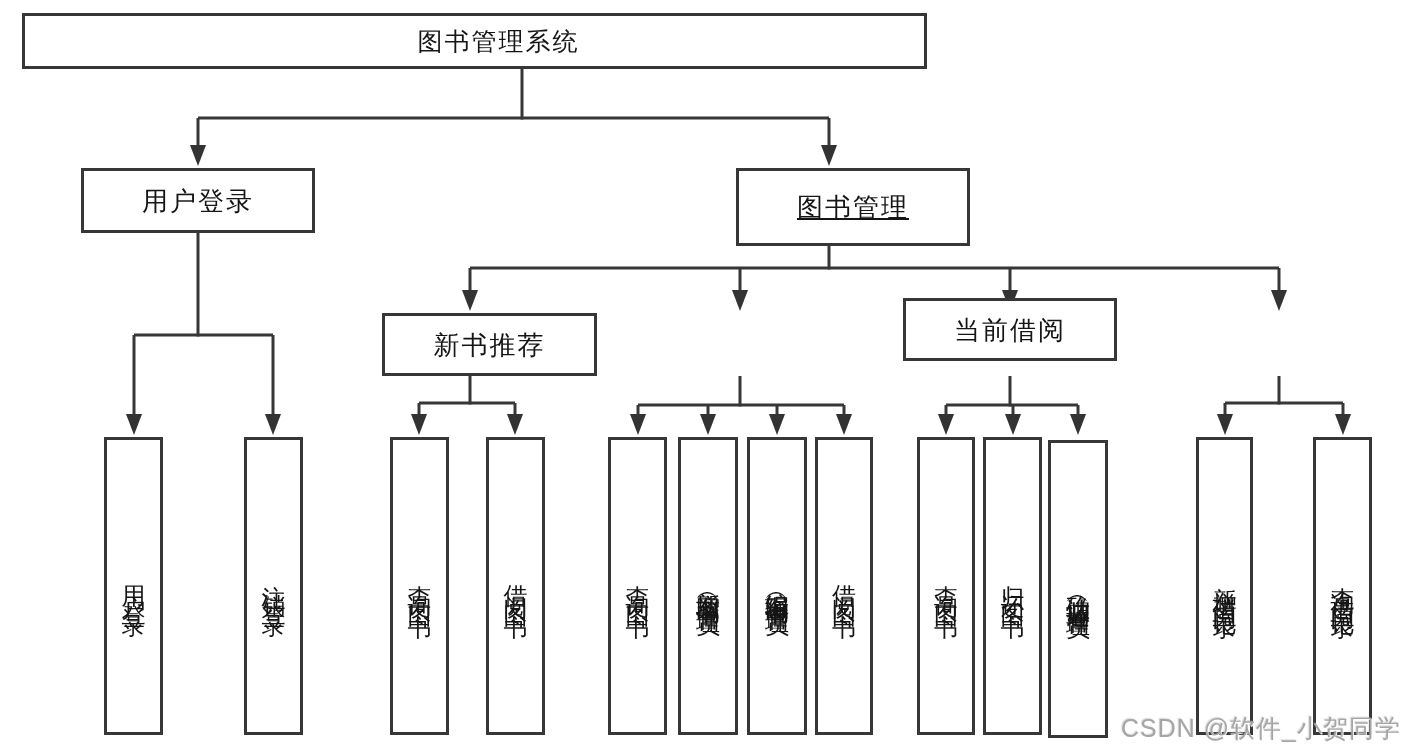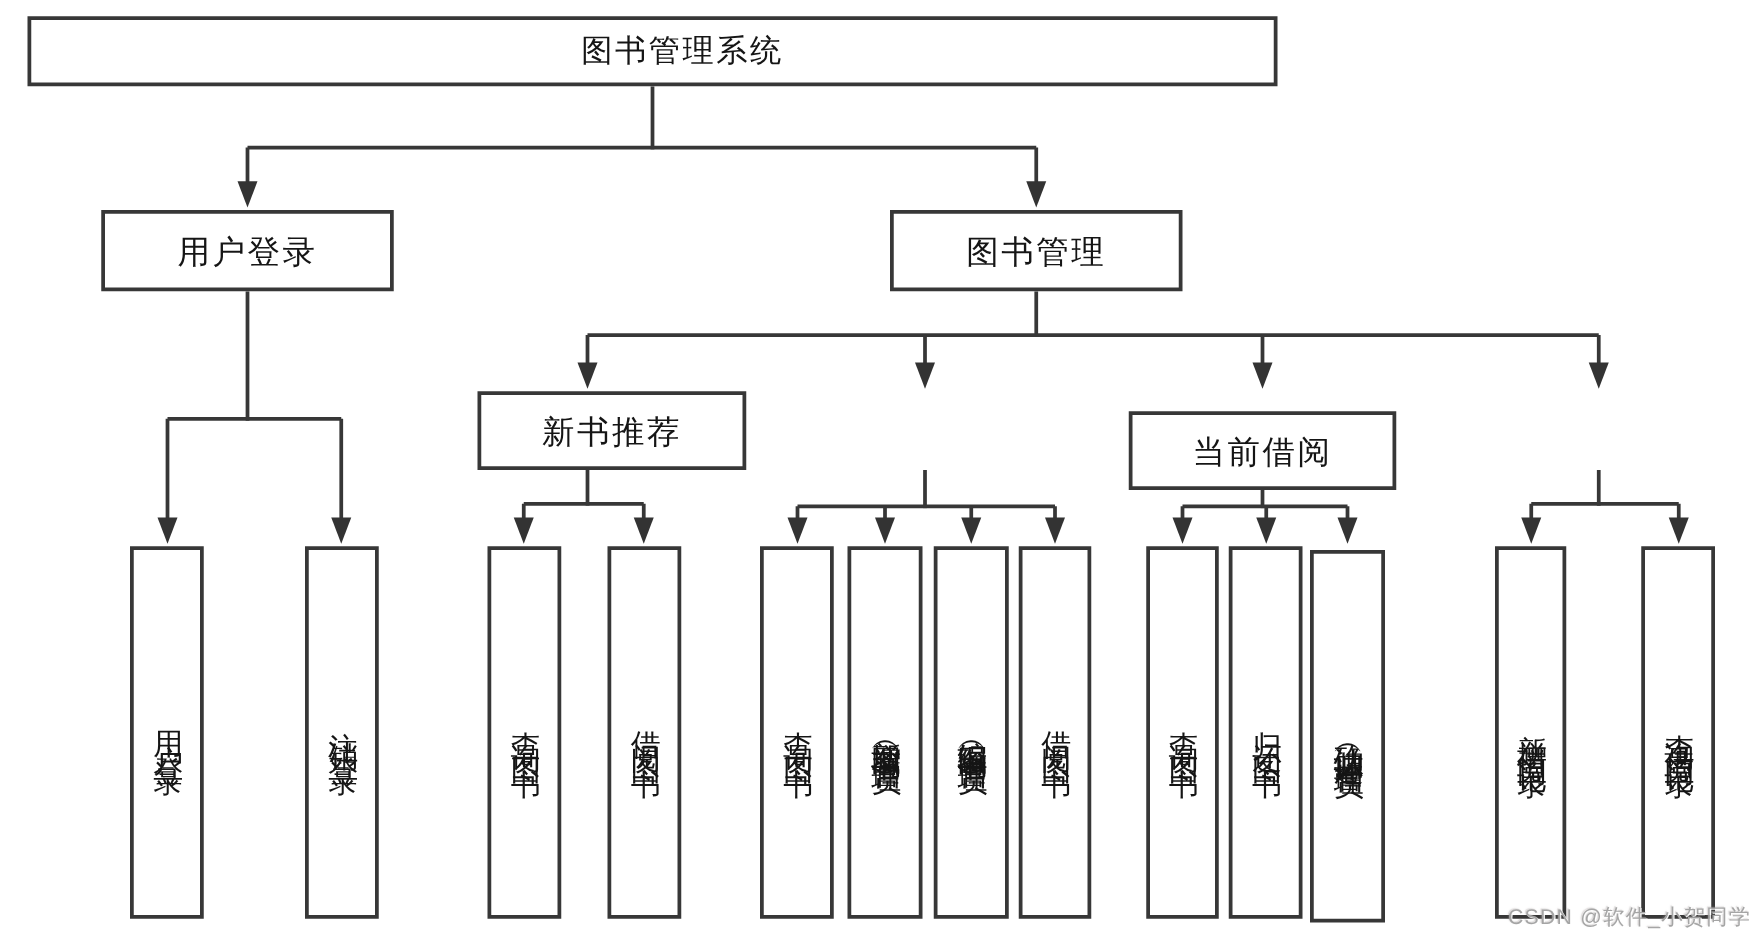--- a/index.html
+++ b/index.html
@@ -39,21 +39,21 @@
     font-size: 24px;
     letter-spacing: 10px;
     line-height: 1;
   }
   .node.v.mid   { letter-spacing: 6px; }
   .node.v.tight { letter-spacing: 3px; }
   .watermark {
     position: absolute;
     right: 4px;
     bottom: 2px;
-    font-size: 17px;
+    font-size: 25px;
     letter-spacing: 1px;
     color: #a5a5a5;
     text-shadow: 1px 1px 0 rgba(255,255,255,0.9), -1px -1px 1px rgba(150,140,140,0.35);
     white-space: nowrap;
   }
 </style>
 </head>
 <body>
 
 <div class="canvas">
@@ -117,27 +117,27 @@
       <polygon points="777,435 769,414 785,414"></polygon>
       <polygon points="844,435 836,414 852,414"></polygon>
       <polygon points="946,435 938,414 954,414"></polygon>
       <polygon points="1013,435 1005,414 1021,414"></polygon>
       <polygon points="1078,435 1070,414 1086,414"></polygon>
       <polygon points="1225,435 1217,414 1233,414"></polygon>
       <polygon points="1343,435 1335,414 1351,414"></polygon>
     </g>
   </svg>
 
-  <div class="node h root" style="left:22px; top:13px; width:1000px; height:56px;padding-left:48px;">图书管理系统</div>
+  <div class="node h root" style="left:22px; top:13px; width:905px; height:56px;padding-left:48px;">图书管理系统</div>
 
   <div class="node h" style="left:81px; top:168px; width:234px; height:65px;">用户登录</div>
-  <div class="node h" style="left:712px; top:168px; width:234px; height:65px;">图书管理</div>
+  <div class="node h" style="left:736px; top:168px; width:234px; height:78px;text-decoration:underline;">图书管理</div>
 
   <div class="node h" style="left:362px; top:313px; width:215px; height:63px;margin-left:20px;">新书推荐</div>
-  <div class="node h" style="left:903px; top:329px; width:214px; height:63px;">当前借阅</div>
+  <div class="node h" style="left:903px; top:298px; width:214px; height:63px;">当前借阅</div>
 
   <div class="node v" style="left:104px; top:437px; width:59px; height:298px;">用户登录</div>
   <div class="node v" style="left:244px; top:437px; width:59px; height:298px;">注销登录</div>
 
   <div class="node v" style="left:390px; top:437px; width:59px; height:298px;">查询图书</div>
   <div class="node v" style="left:486px; top:437px; width:59px; height:298px;">借阅图书</div>
 
   <div class="node v" style="left:608px; top:437px; width:59px; height:298px;">查询图书</div>
   <div class="node v tight" style="left:678px; top:437px; width:60px; height:298px;">新增图书（管理员）</div>
   <div class="node v tight" style="left:747px; top:437px; width:60px; height:298px;">编辑图书（管理员）</div>

